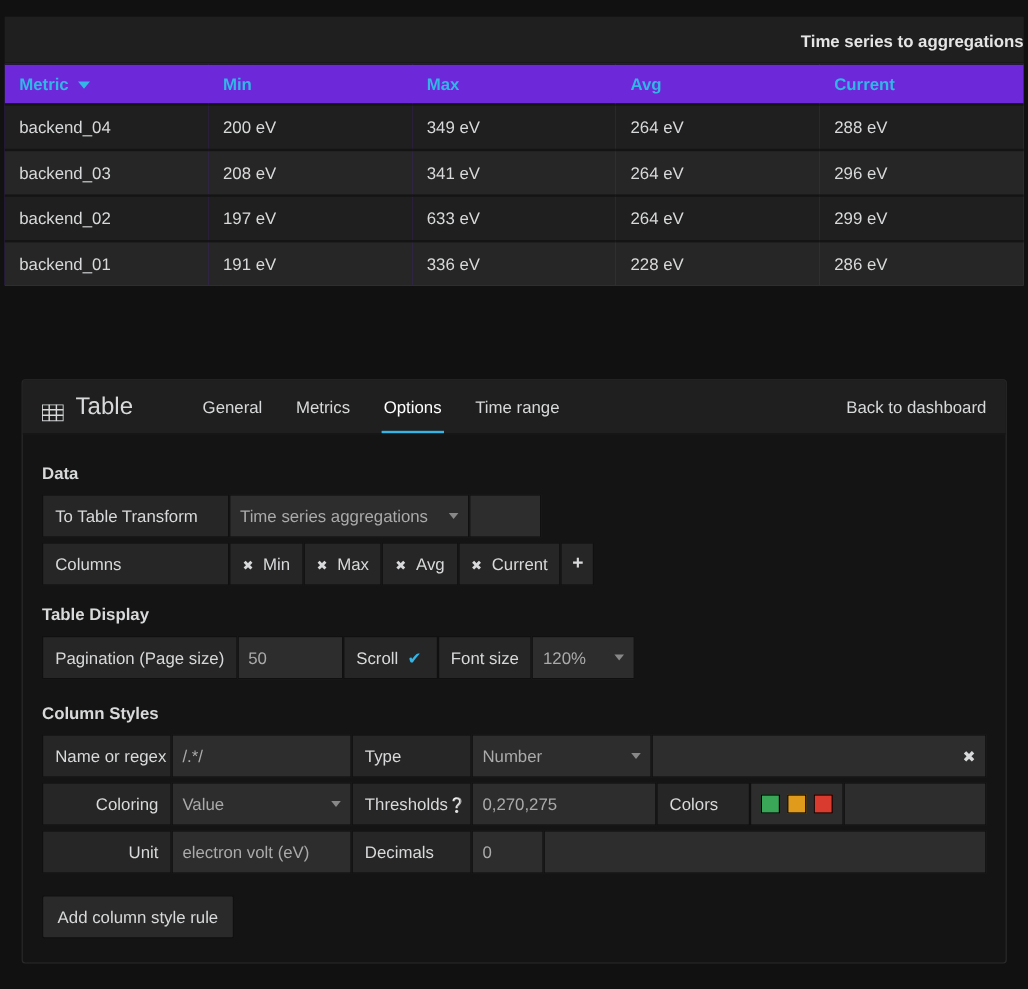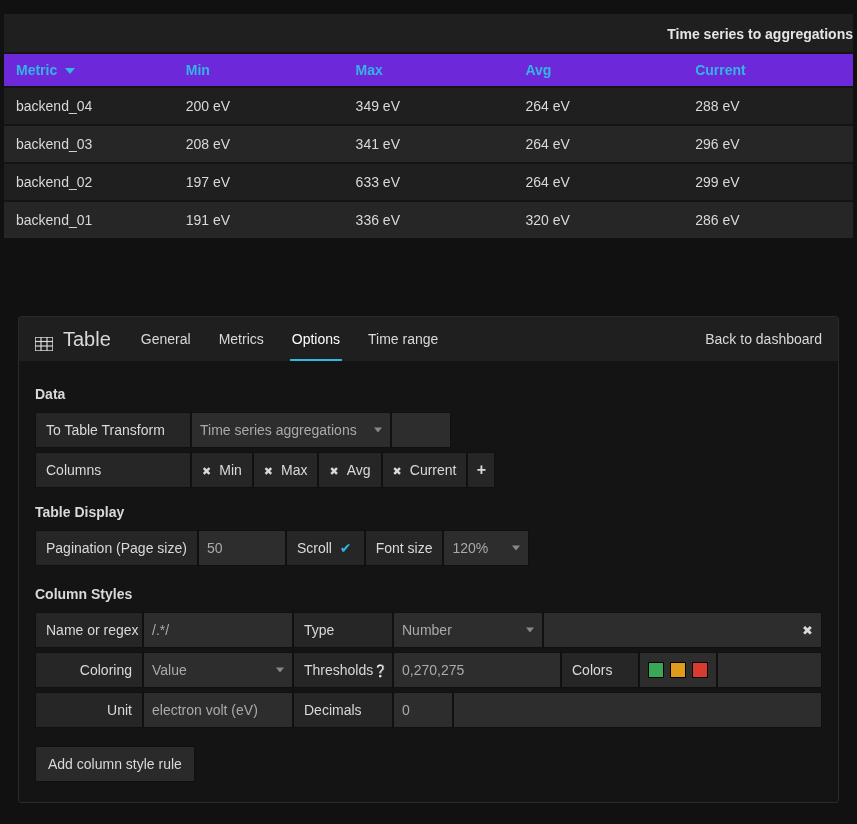--- a/index.html
+++ b/index.html
@@ -71,20 +71,21 @@
     border: 1px solid #2a2a2a;
     border-radius: 3px;
   }
   .editor-header {
     display: flex;
     align-items: center;
     padding: 10px 16px 0 16px;
     background: #1f1f1f;
     border-bottom: 1px solid #141414;
     position: relative;
+    gap: 28px;
   }
   .editor-title-wrap {
     display: flex;
     align-items: center;
     gap: 10px;
   }
   .editor-title {
     font-size: 20px;
     color: #d8d9da;
     font-weight: 400;
@@ -259,21 +260,21 @@
         <td>backend_02</td>
         <td class="cell-green">197 eV</td>
         <td class="cell-red">633 eV</td>
         <td class="cell-green">264 eV</td>
         <td class="cell-red">299 eV</td>
       </tr>
       <tr>
         <td>backend_01</td>
         <td class="cell-green">191 eV</td>
         <td class="cell-red">336 eV</td>
-        <td class="cell-green">320 eV</td>
+        <td class="cell-green">228 eV</td>
         <td class="cell-red">286 eV</td>
       </tr>
     </tbody>
   </table>
 </div>
 
 <div class="editor">
   <div class="editor-header">
     <div class="editor-title-wrap">
       <span class="table-icon">
@@ -350,21 +351,21 @@
           <span class="close-x"></span>
         </div>
       </div>
       <div class="form-row">
         <div class="lbl right" style="width:108px">Coloring</div>
         <div class="sel" style="width:150px">Value</div>
         <div class="lbl" style="width:100px">
           <span>Thresholds</span>
             <span class="q-icon"></span>
         </div>
-        <div class="inp" style="width:168px">0,270,275</div>
+        <div class="inp" style="width:154px">0,270,275</div>
         <div class="lbl" style="width:78px">Colors</div>
         <div class="swatch-box" style="width:78px">
           <span class="swatch sw-green"></span>
           <span class="swatch sw-orange"></span>
           <span class="swatch sw-red"></span>
         </div>
         <div class="spacer-fill"></div>
       </div>
       <div class="form-row">
         <div class="lbl right" style="width:108px">Unit</div>

